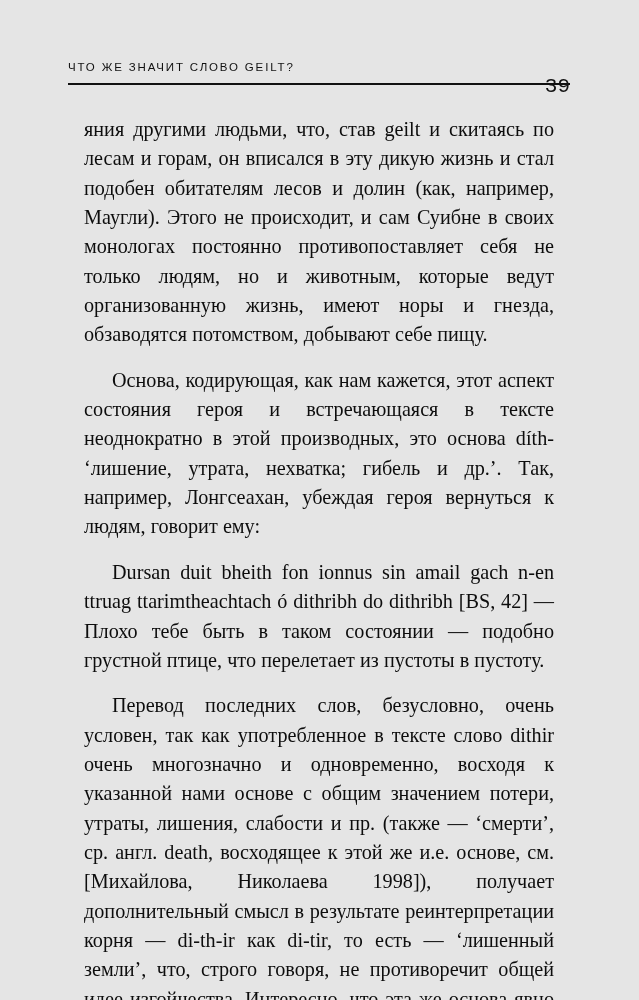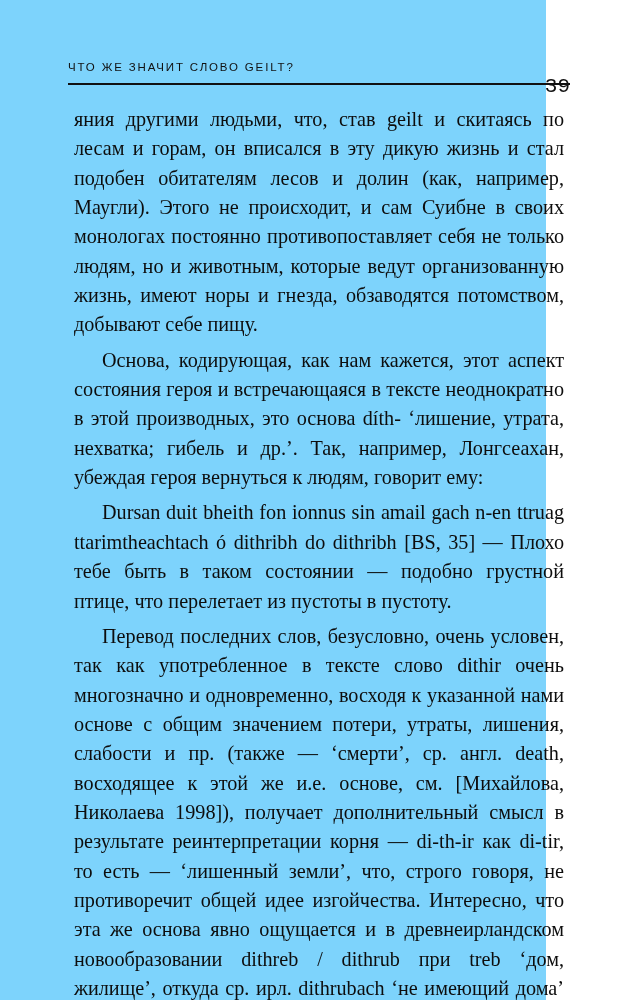--- a/index.html
+++ b/index.html
@@ -10,23 +10,23 @@
   body {
     width: 639px;
     height: 1000px;
     overflow: hidden;
     font-family: "Liberation Serif", "DejaVu Serif", serif;
     color: #0d0d0d;
   }
 
   .page {
     position: relative;
-    width: 546px;
+    width: 639px;
     height: 1000px;
-    background: #7dd3fc;
+    background: #e5e5e5;
   }
 
   
   .running-head {
     position: absolute;
     left: 68px;
     top: 55px;
     width: 502px;
     display: flex;
     align-items: baseline;
@@ -60,21 +60,21 @@
 
   
   .textblock {
     position: absolute;
     left: 68px;
     top: 99px;
     width: 502px;
   }
 
   p {
-    margin: 6px;
+    margin: 16px;
     font-size: 20.2px;
     line-height: 29.35px;
     text-align: justify;
     text-align-last: left;
     text-justify: inter-word;
     hyphens: manual;
     word-spacing: 0.1px;
   }
   p.indent {
     text-indent: 28px;
@@ -90,18 +90,18 @@
 
   <div class="running-head">
     <span class="running-head-title">ЧТО ЖЕ ЗНАЧИТ СЛОВО GEILT?</span>
     <span class="folio">39</span>
   </div>
   <div class="head-rule"></div>
 
   <div class="textblock">
     <p>яния другими людьми, что, став geilt и скитаясь по лесам и горам, он вписался в эту дикую жизнь и стал подобен обитателям лесов и долин (как, например, Маугли). Этого не происходит, и сам Суибне в своих монологах постоянно противопоставляет себя не только людям, но и животным, которые ведут организованную жизнь, имеют норы и гнезда, обзаводятся потомством, добывают себе пищу.</p>
     <p class="indent">Основа, кодирующая, как нам кажется, этот аспект состояния героя и встречающаяся в тексте неоднократно в этой производных, это основа díth- ‘лишение, утрата, нехватка; гибель и др.’. Так, например, Лонгсеахан, убеждая героя вернуться к людям, говорит ему:</p>
-    <p class="quote">Dursan duit bheith fon ionnus sin amail gach n-en ttruag ttarimtheachtach ó dithribh do dithribh [BS, 35] — Плохо тебе быть в таком состоянии — подобно грустной птице, что перелетает из пустоты в пустоту.</p>
+    <p class="quote">Dursan duit bheith fon ionnus sin amail gach n-en ttruag ttarimtheachtach ó dithribh do dithribh [BS, 42] — Плохо тебе быть в таком состоянии — подобно грустной птице, что перелетает из пустоты в пустоту.</p>
     <p class="indent">Перевод последних слов, безусловно, очень условен, так как употребленное в тексте слово dithir очень многозначно и одновременно, восходя к указанной нами основе с общим значением потери, утраты, лишения, слабости и пр. (также — ‘смерти’, ср. англ. death, восходящее к этой же и.е. основе, см. [Михайлова, Николаева 1998]), получает дополнительный смысл в результате реинтерпретации корня — di-th-ir как di-tir, то есть — ‘лишенный земли’, что, строго говоря, не противоречит общей идее изгойчества. Интересно, что эта же основа явно ощущается и в древнеирландском новообразовании dithreb / dithrub при treb ‘дом, жилище’, откуда ср. ирл. dithrubach ‘не имеющий дома’ как одно из обозначений отшельника (глоссируется как eremita); это же слово может метафорически применяться и по отношению к животным.</p>
 
   </div>
 
 </div>
 
 </body></html>

